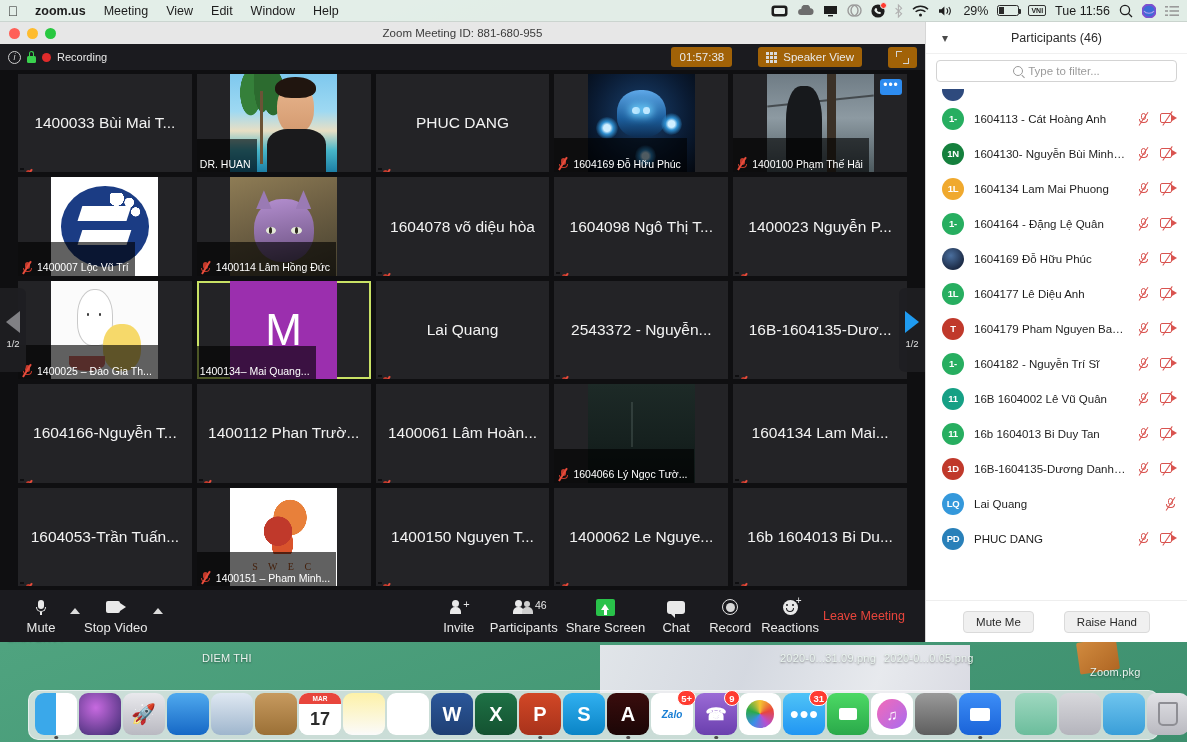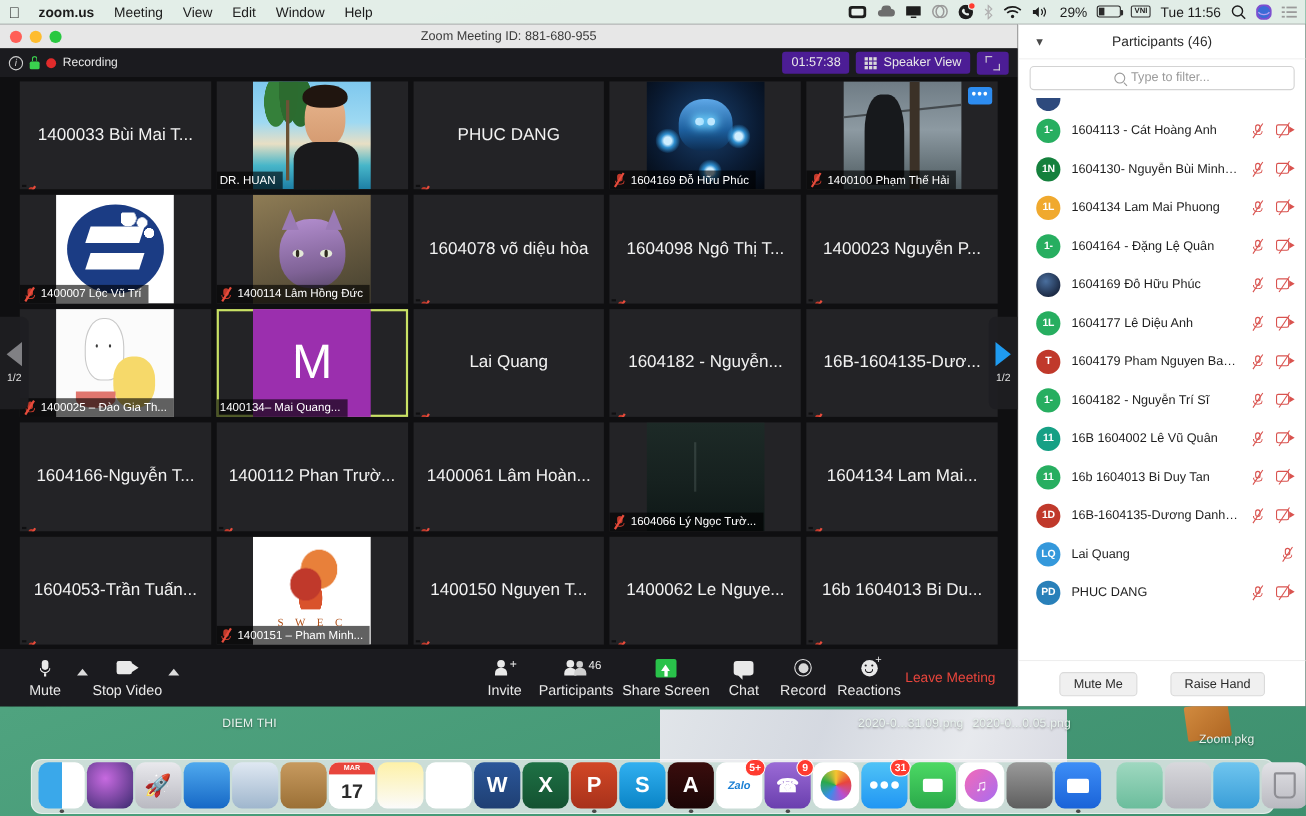--- a/index.html
+++ b/index.html
@@ -84,22 +84,22 @@
     width: 13px; height: 13px; border: 1.3px solid #cfcfcf; border-radius: 50%;
     color: #cfcfcf; font-size: 9px; line-height: 11px; text-align: center; font-style: italic;
   }
   .lock-ic { width: 9px; height: 12px; position: relative; }
   .lock-ic .body { position: absolute; bottom: 0; width: 9px; height: 7px; background: #3ad14e; border-radius: 1.5px; }
   .lock-ic .shackle { position: absolute; top: 0; left: 2px; width: 5px; height: 5px; border: 1.3px solid #3ad14e; border-bottom: none; border-radius: 3px 3px 0 0; }
   .rec-dot { width: 9px; height: 9px; border-radius: 50%; background: #e02b2b; }
   .rec-text { color: #e7e7e7; font-size: 11px; }
   .topbar-right { margin-left: auto; display: flex; align-items: center; gap: 6px; }
   .chip {
-    background: #4c1d95; color: #e9e9e9; font-size: 11.5px;
-    padding: 4px 8px; border-radius: 3px; display: flex; align-items: center; gap: 6px;
+    background: #a16207; color: #e9e9e9; font-size: 11.5px;
+    padding: 4px 8px; border-radius: 3px; display: flex; align-items: center; gap: 6px; margin-left: 20px;
   }
   .grid-ic { display: inline-grid; grid-template-columns: repeat(3,3px); gap: 1px; }
   .grid-ic i { width: 3px; height: 3px; background: #d9d9d9; display:block; }
   .fs-ic { width: 13px; height: 13px; position: relative; }
   .fs-ic::before, .fs-ic::after {
     content:""; position:absolute; width:5px; height:5px; border:1.4px solid #d4d4d4;
   }
   .fs-ic::before { left:0; top:0; border-right:none; border-bottom:none; }
   .fs-ic::after { right:0; bottom:0; border-left:none; border-top:none; }
 
@@ -115,21 +115,21 @@
   }
   .tile.active { outline: 2px solid #c9e265; outline-offset: -2px; }
   .tile-name-center {
     color: #f2f2f2; font-size: 15.5px; text-align: center; padding: 0 6px;
     white-space: nowrap; overflow: hidden; text-overflow: ellipsis; max-width: 100%;
   }
   .tile-media { position: absolute; inset: 0; display:flex; align-items:center; justify-content:center;}
   .media-inner { height: 100%; aspect-ratio: 1/0.92; position: relative; overflow: hidden; }
   .tile-label {
     position: absolute; left: 0; bottom: 0; display: flex; align-items: center; gap: 4px;
-    background: rgba(0,0,0,.62); padding: 2px 6px 2px 3px; max-width: 100%;
+    background: rgba(0,0,0,.62); padding: 19px 6px 2px 3px; max-width: 100%;
   }
   .tile-label .nm {
     color: #fff; font-size: 10.5px; white-space: nowrap; overflow: hidden; text-overflow: ellipsis;
   }
   .mic-off {
     width: 12px; height: 13px; position: relative; flex: 0 0 12px;
   }
   .mic-off .cap { position:absolute; left:3.5px; top:1px; width:5px; height:7px; background:#c0392b; border-radius:2.5px;}
   .mic-off .arc { position:absolute; left:1.5px; top:7px; width:9px; height:4px; border:1.3px solid #c0392b; border-top:none; border-radius:0 0 5px 5px;}
   .mic-off .slash { position:absolute; left:5px; top:-1px; width:1.6px; height:15px; background:#e74c3c; transform: rotate(32deg); }
@@ -622,21 +622,21 @@
               </div>
               <div class="tile-label">
                 <span class="nm">1400134– Mai Quang...</span>
               </div>
             </div>
             <div class="tile">
               <div class="tile-name-center">Lai Quang</div>
               <span class="mic-badge"><span class="mic-off"><span class="cap"></span><span class="slash"></span></span></span>
             </div>
             <div class="tile">
-              <div class="tile-name-center">1604182 - Nguyễn...</div>
+              <div class="tile-name-center">2543372 - Nguyễn...</div>
               <span class="mic-badge"><span class="mic-off"><span class="cap"></span><span class="slash"></span></span></span>
             </div>
             <div class="tile">
               <div class="tile-name-center">16B-1604135-Dươ...</div>
               <span class="mic-badge"><span class="mic-off"><span class="cap"></span><span class="slash"></span></span></span>
             </div>
             <div class="tile">
               <div class="tile-name-center">1604166-Nguyễn T...</div>
               <span class="mic-badge"><span class="mic-off"><span class="cap"></span><span class="slash"></span></span></span>
             </div>

